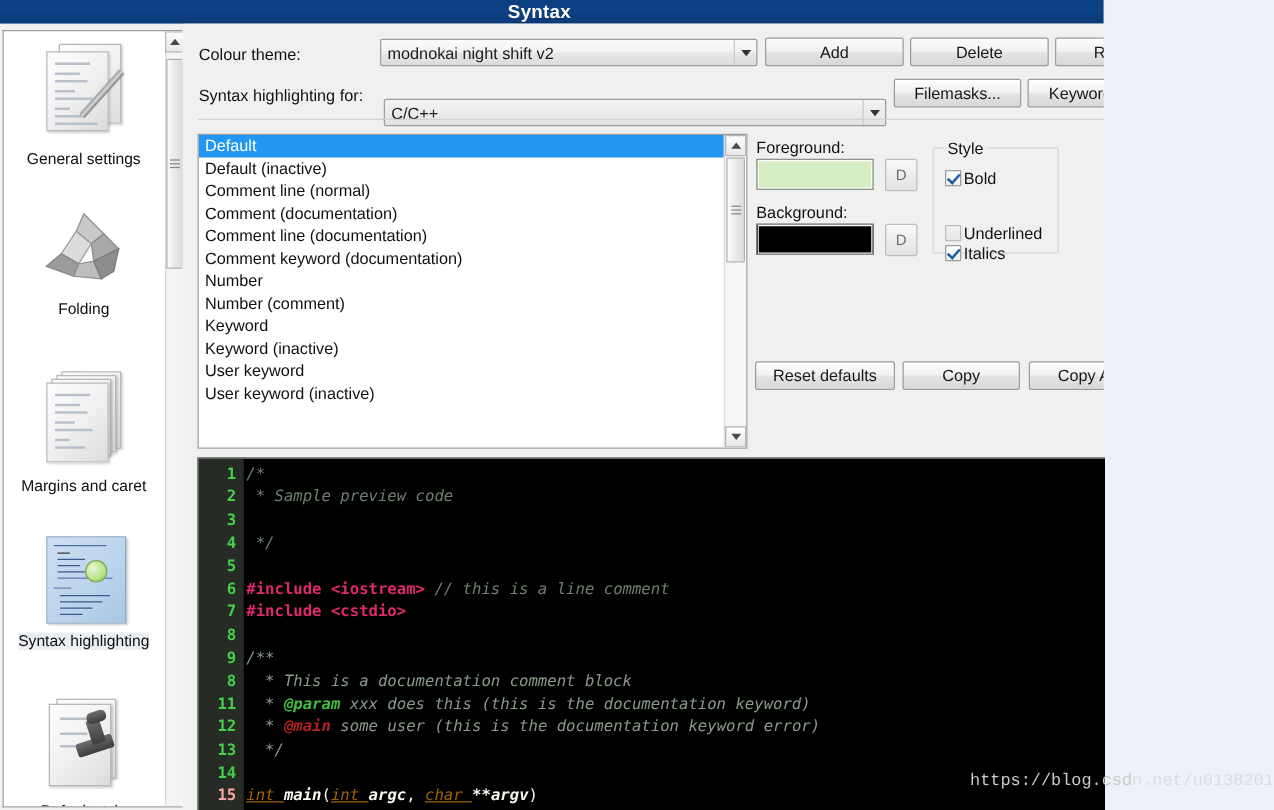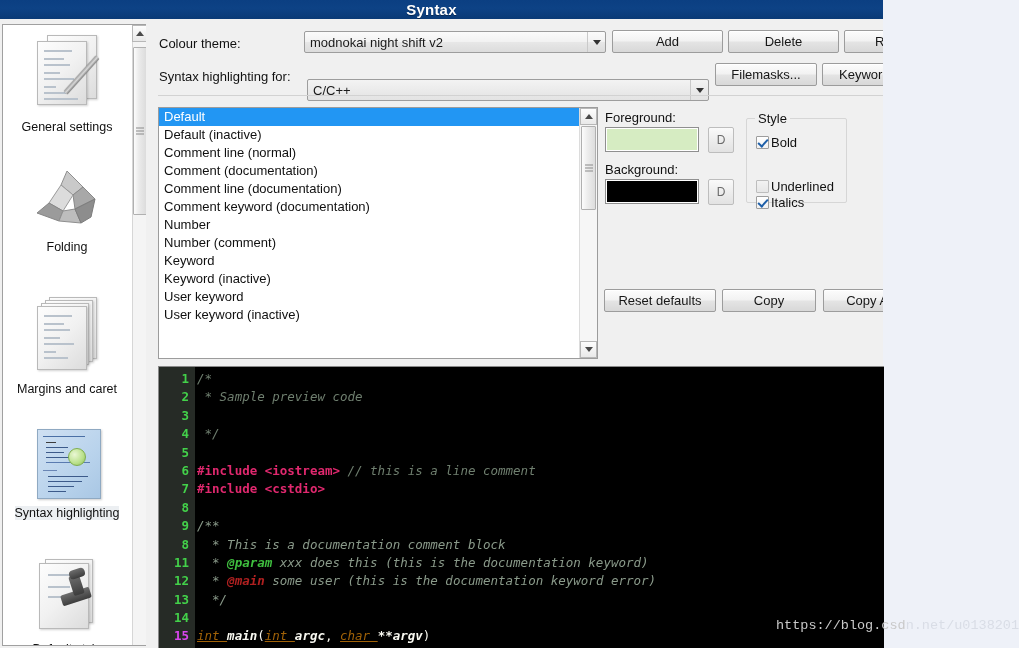--- a/index.html
+++ b/index.html
@@ -447,21 +447,21 @@
         <div class="crow"><span class="ln-no" style="color: rgb(67, 209, 74);">5</span><span class="ctext"><span class="c-plain"></span></span></div>
         <div class="crow"><span class="ln-no" style="color: rgb(67, 209, 74);">6</span><span class="ctext"><span class="c-prep">#include &lt;iostream&gt; </span><span class="c-com">// this is a line comment</span></span></div>
         <div class="crow"><span class="ln-no" style="color: rgb(67, 209, 74);">7</span><span class="ctext"><span class="c-prep">#include &lt;cstdio&gt;</span></span></div>
         <div class="crow"><span class="ln-no" style="color: rgb(67, 209, 74);">8</span><span class="ctext"><span class="c-plain"></span></span></div>
         <div class="crow"><span class="ln-no" style="color: rgb(67, 209, 74);">9</span><span class="ctext"><span class="c-doc">/**</span></span></div>
         <div class="crow"><span class="ln-no" style="color: rgb(67, 209, 74);">8</span><span class="ctext"><span class="c-doc">  * This is a documentation comment block</span></span></div>
         <div class="crow"><span class="ln-no" style="color: rgb(67, 209, 74);">11</span><span class="ctext"><span class="c-doc">  * </span><span class="c-dockw">@param</span><span class="c-doc"> xxx does this (this is the documentation keyword)</span></span></div>
         <div class="crow"><span class="ln-no" style="color: rgb(67, 209, 74);">12</span><span class="ctext"><span class="c-doc">  * </span><span class="c-dockwe">@main</span><span class="c-doc"> some user (this is the documentation keyword error)</span></span></div>
         <div class="crow"><span class="ln-no" style="color: rgb(67, 209, 74);">13</span><span class="ctext"><span class="c-doc">  */</span></span></div>
         <div class="crow"><span class="ln-no" style="color: rgb(67, 209, 74);">14</span><span class="ctext"><span class="c-plain"></span></span></div>
-        <div class="crow"><span class="ln-no" style="color: #d946ef;">15</span><span class="ctext"><span class="c-kw">int </span><span class="c-id">main</span><span class="c-op">(</span><span class="c-kw">int </span><span class="c-id">argc</span><span class="c-op">, </span><span class="c-kw">char </span><span class="c-id">**argv</span><span class="c-op">)</span></span></div>
+        <div class="crow"><span class="ln-no" style="color: #fca5a5;">15</span><span class="ctext"><span class="c-kw">int </span><span class="c-id">main</span><span class="c-op">(</span><span class="c-kw">int </span><span class="c-id">argc</span><span class="c-op">, </span><span class="c-kw">char </span><span class="c-id">**argv</span><span class="c-op">)</span></span></div>
         <div class="crow"><span class="ln-no" style="color: rgb(67, 209, 74);">16</span><span class="ctext"><span class="c-op">{</span></span></div>
       </div>
   </div>
 
   <div class="watermark">
     <span>https://blog.csd</span><span class="dim">n.net/u013820168</span>
   </div>
 </div>
 
 </body></html>

